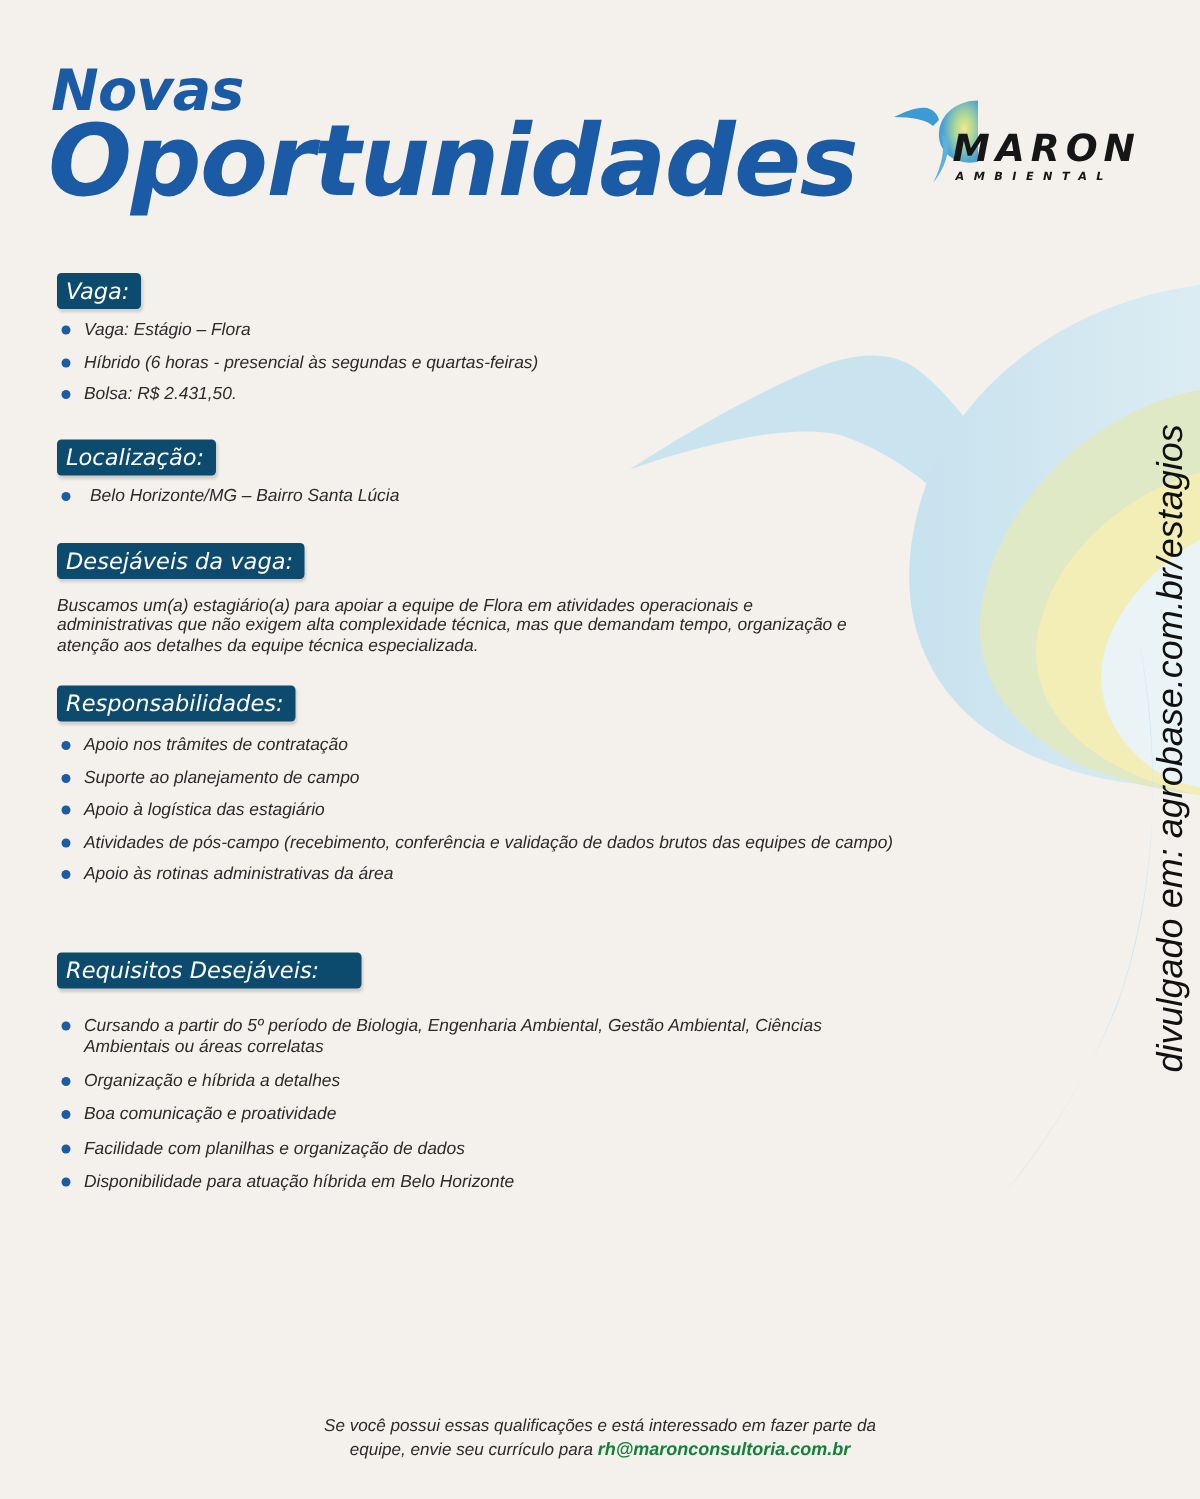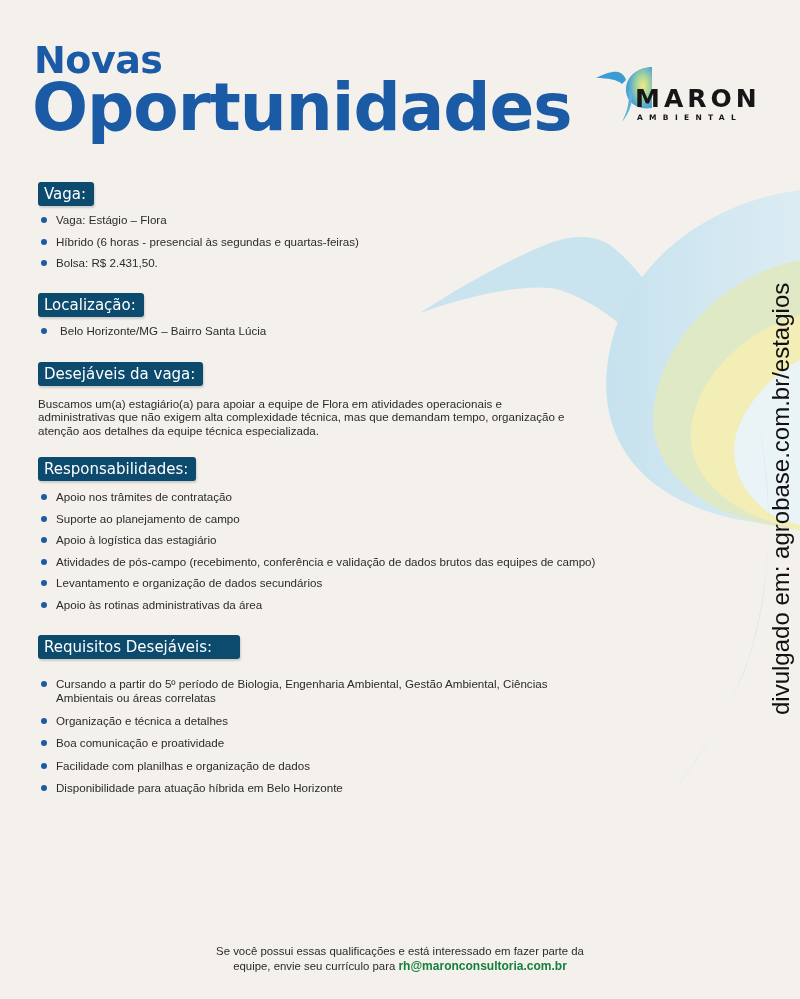--- a/index.html
+++ b/index.html
@@ -5,21 +5,21 @@
   * { box-sizing: border-box; margin: 0; padding: 0; }
   html, body { width: 800px; height: 999px; }
   body {
     background: #f4f1ed;
     font-family: "Liberation Sans", "DejaVu Sans", sans-serif;
     color: #2a2a2a;
     position: relative;
     overflow: hidden;
   }
   .bg-bird { position: absolute; left: 0; top: 0; width: 800px; height: 999px; z-index: 0; }
-  .page { position: absolute; left: 0; top: 0; width: 800px; height: 728px; z-index: 1; }
+  .page { position: absolute; left: 0; top: 0; width: 800px; height: 728px; z-index: 1; font-style: italic; }
 
   .title { position: absolute; left: 34px; top: 40px; color: #1b5ba6; font-family: "DejaVu Sans", sans-serif; }
   .title .l1 { display: block; font-size: 38px; font-weight: bold; line-height: 40px; letter-spacing: -0.5px; }
   .title .l2 { display: block; font-size: 66px; font-weight: bold; line-height: 56px; letter-spacing: -1px; margin-left: -2px; text-align: right; }
 
   .logo { position: absolute; left: 594px; top: 64px; width: 170px; height: 62px; }
   .logo .mark { position: absolute; left: 0; top: 0; width: 60px; height: 60px; }
   .logo .name { position: absolute; left: 41px; top: 22px; font-family: "DejaVu Sans", sans-serif; font-weight: bold; font-size: 25px; letter-spacing: 4px; color: #161616; line-height: 26px; }
   .logo .sub { position: absolute; left: 43px; top: 49px; font-family: "DejaVu Sans", sans-serif; font-weight: bold; font-size: 7.5px; letter-spacing: 6.3px; color: #161616; }
 
@@ -128,30 +128,29 @@
     <p class="desc">Buscamos um(a) estagiário(a) para apoiar a equipe de Flora em atividades operacionais e administrativas que não exigem alta complexidade técnica, mas que demandam tempo, organização e atenção aos detalhes da equipe técnica especializada.</p>
   </section>
 
   <section class="section s-resp">
     <div class="tag">Responsabilidades:</div>
     <ul class="items">
       <li>Apoio nos trâmites de contratação</li>
       <li>Suporte ao planejamento de campo</li>
       <li>Apoio à logística das estagiário</li>
       <li>Atividades de pós-campo (recebimento, conferência e validação de dados brutos das equipes de campo)</li>
-      <li>Levantamento e organização de dados secundários</li>
       <li>Apoio às rotinas administrativas da área</li>
     </ul>
   </section>
 
   <section class="section s-req">
     <div class="tag">Requisitos Desejáveis:</div>
     <ul class="items">
       <li style="width:540px">Cursando a partir do 5º período de Biologia, Engenharia Ambiental, Gestão Ambiental, Ciências Ambientais ou áreas correlatas</li>
-      <li>Organização e técnica a detalhes</li>
+      <li>Organização e híbrida a detalhes</li>
       <li>Boa comunicação e proatividade</li>
       <li>Facilidade com planilhas e organização de dados</li>
       <li>Disponibilidade para atuação híbrida em Belo Horizonte</li>
     </ul>
   </section>
 
   <div class="footer">
     <div>Se você possui essas qualificações e está interessado em fazer parte da</div>
     <div>
       <span>equipe, envie seu currículo para </span><a class="email">rh@maronconsultoria.com.br</a>

